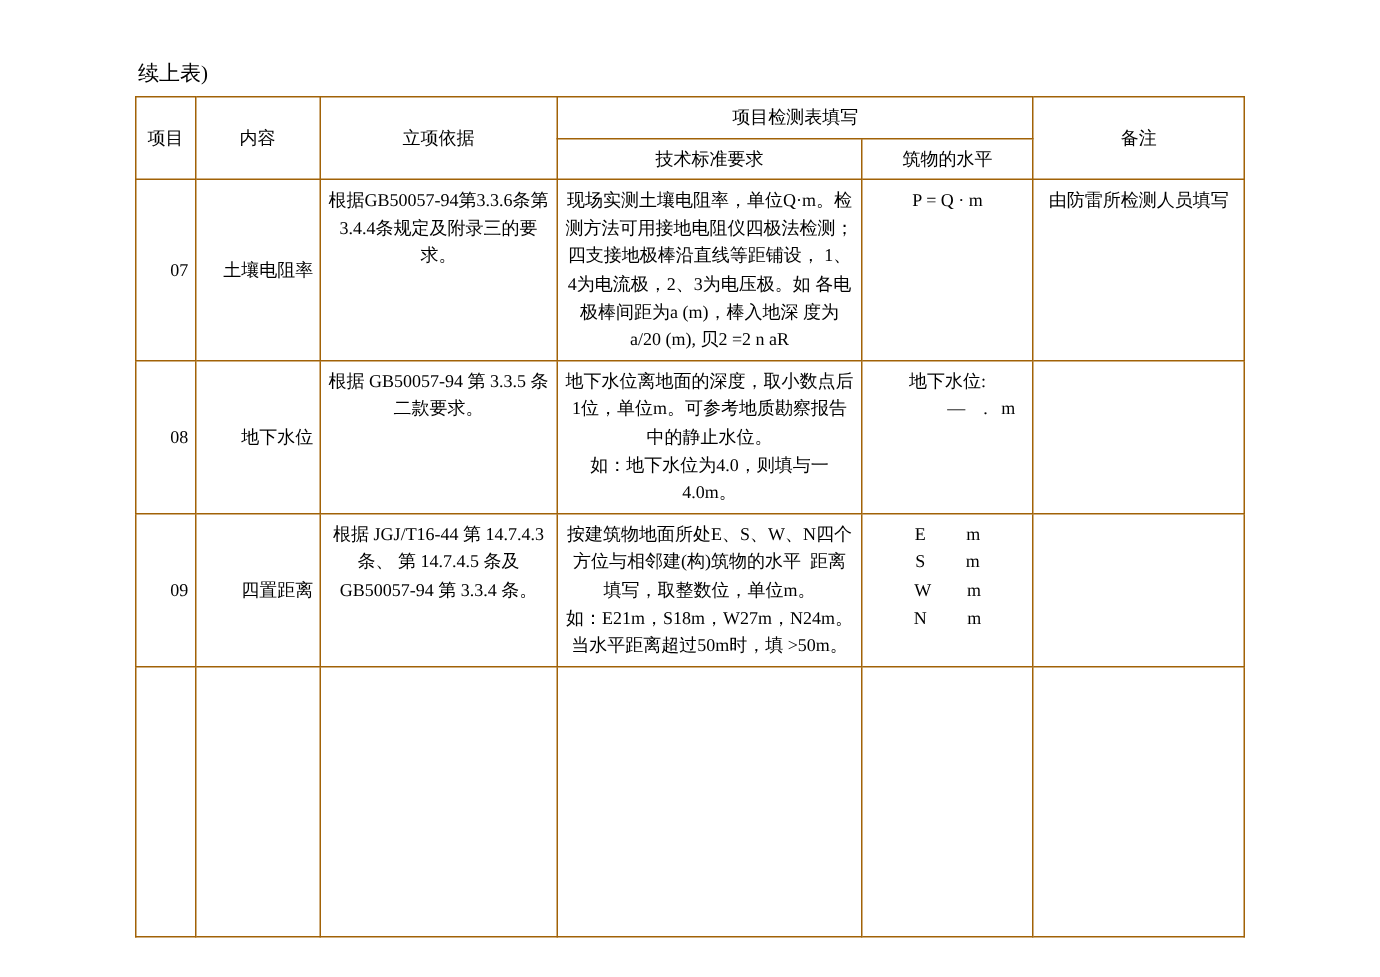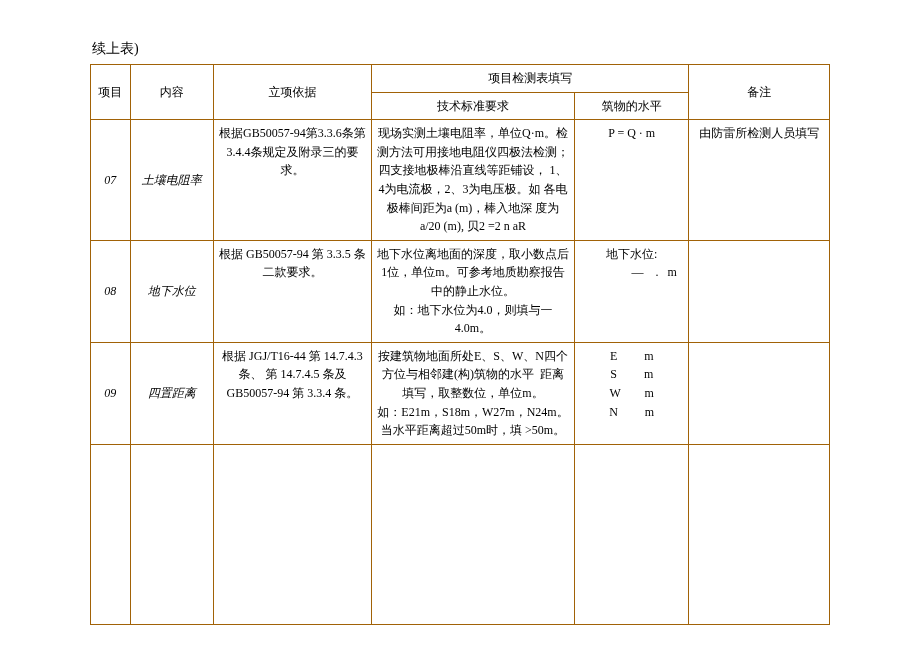--- a/index.html
+++ b/index.html
@@ -23,21 +23,21 @@
       table-layout: fixed;
     }
     th, td {
       border: 1px solid #a16207;
       padding: 4px 4px;
       vertical-align: top;
       font-weight: normal;
       line-height: 1.55;
     }
     th { text-align: center; vertical-align: middle; }
-    td.center { text-align: center; vertical-align: middle; font-style: italic; }
+    td.center { text-align: right; vertical-align: middle; }
     td.left { text-align: center; }
     .col-project { width: 38px; }
     .col-content { width: 80px; }
     .col-basis { width: 152px; }
     .col-tech { width: 195px; }
     .col-fill { width: 110px; }
     .col-remark { width: 135px; }
     .filler-row td { height: 180px; border-top: none; }
   </style>
 </head>

